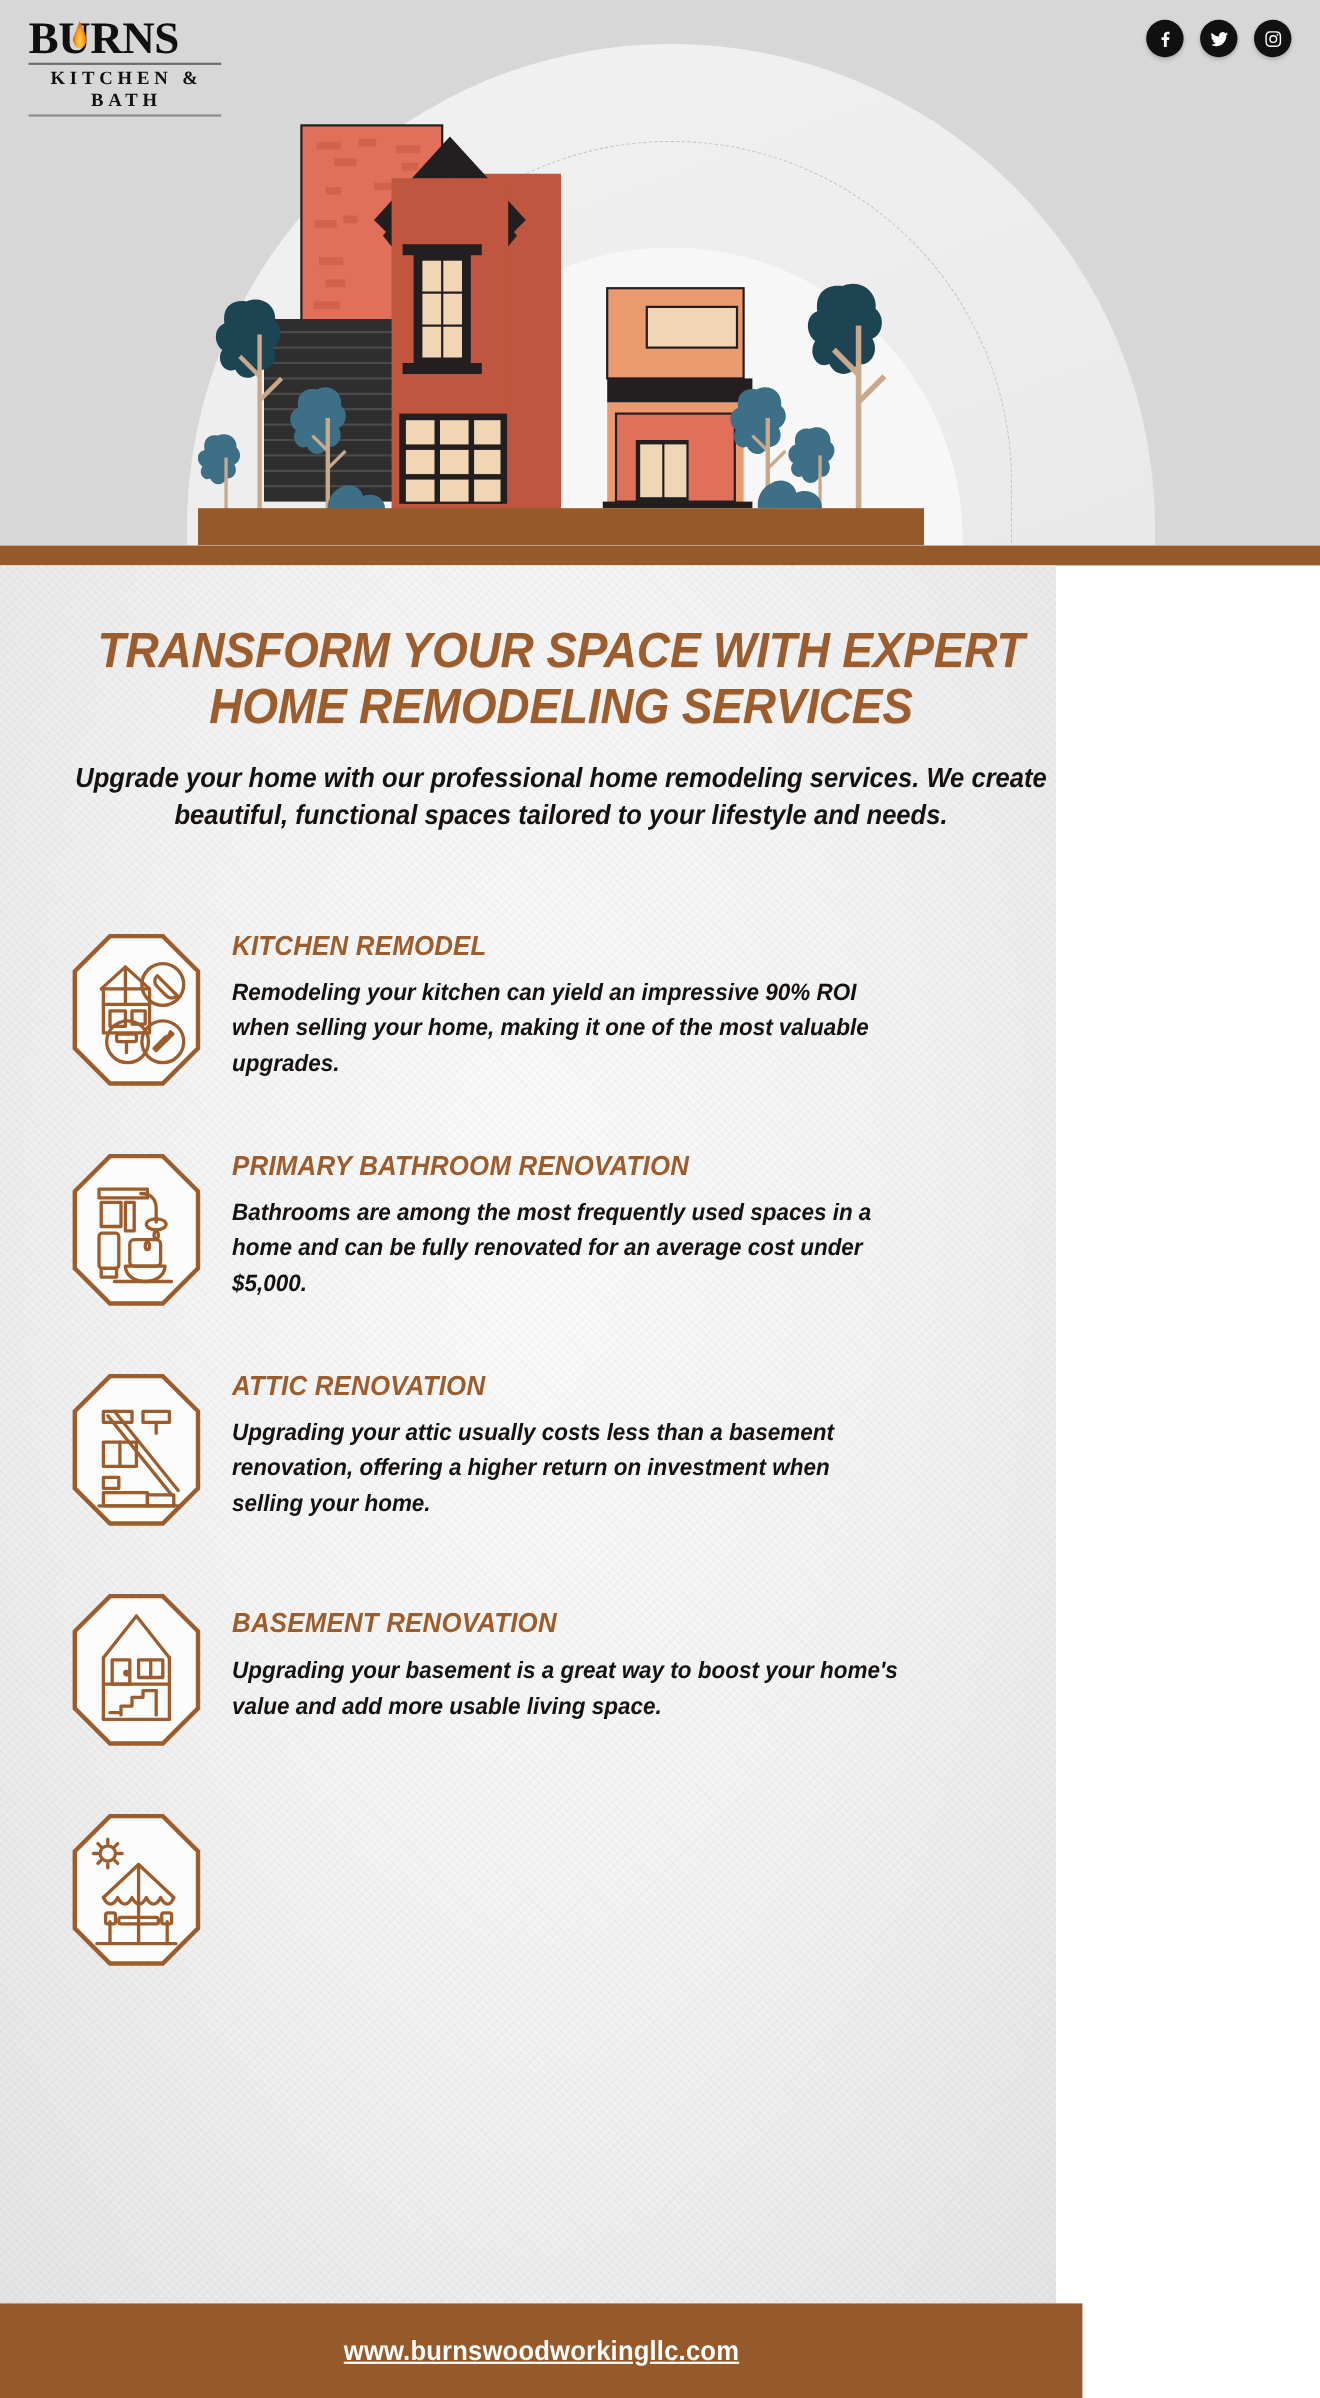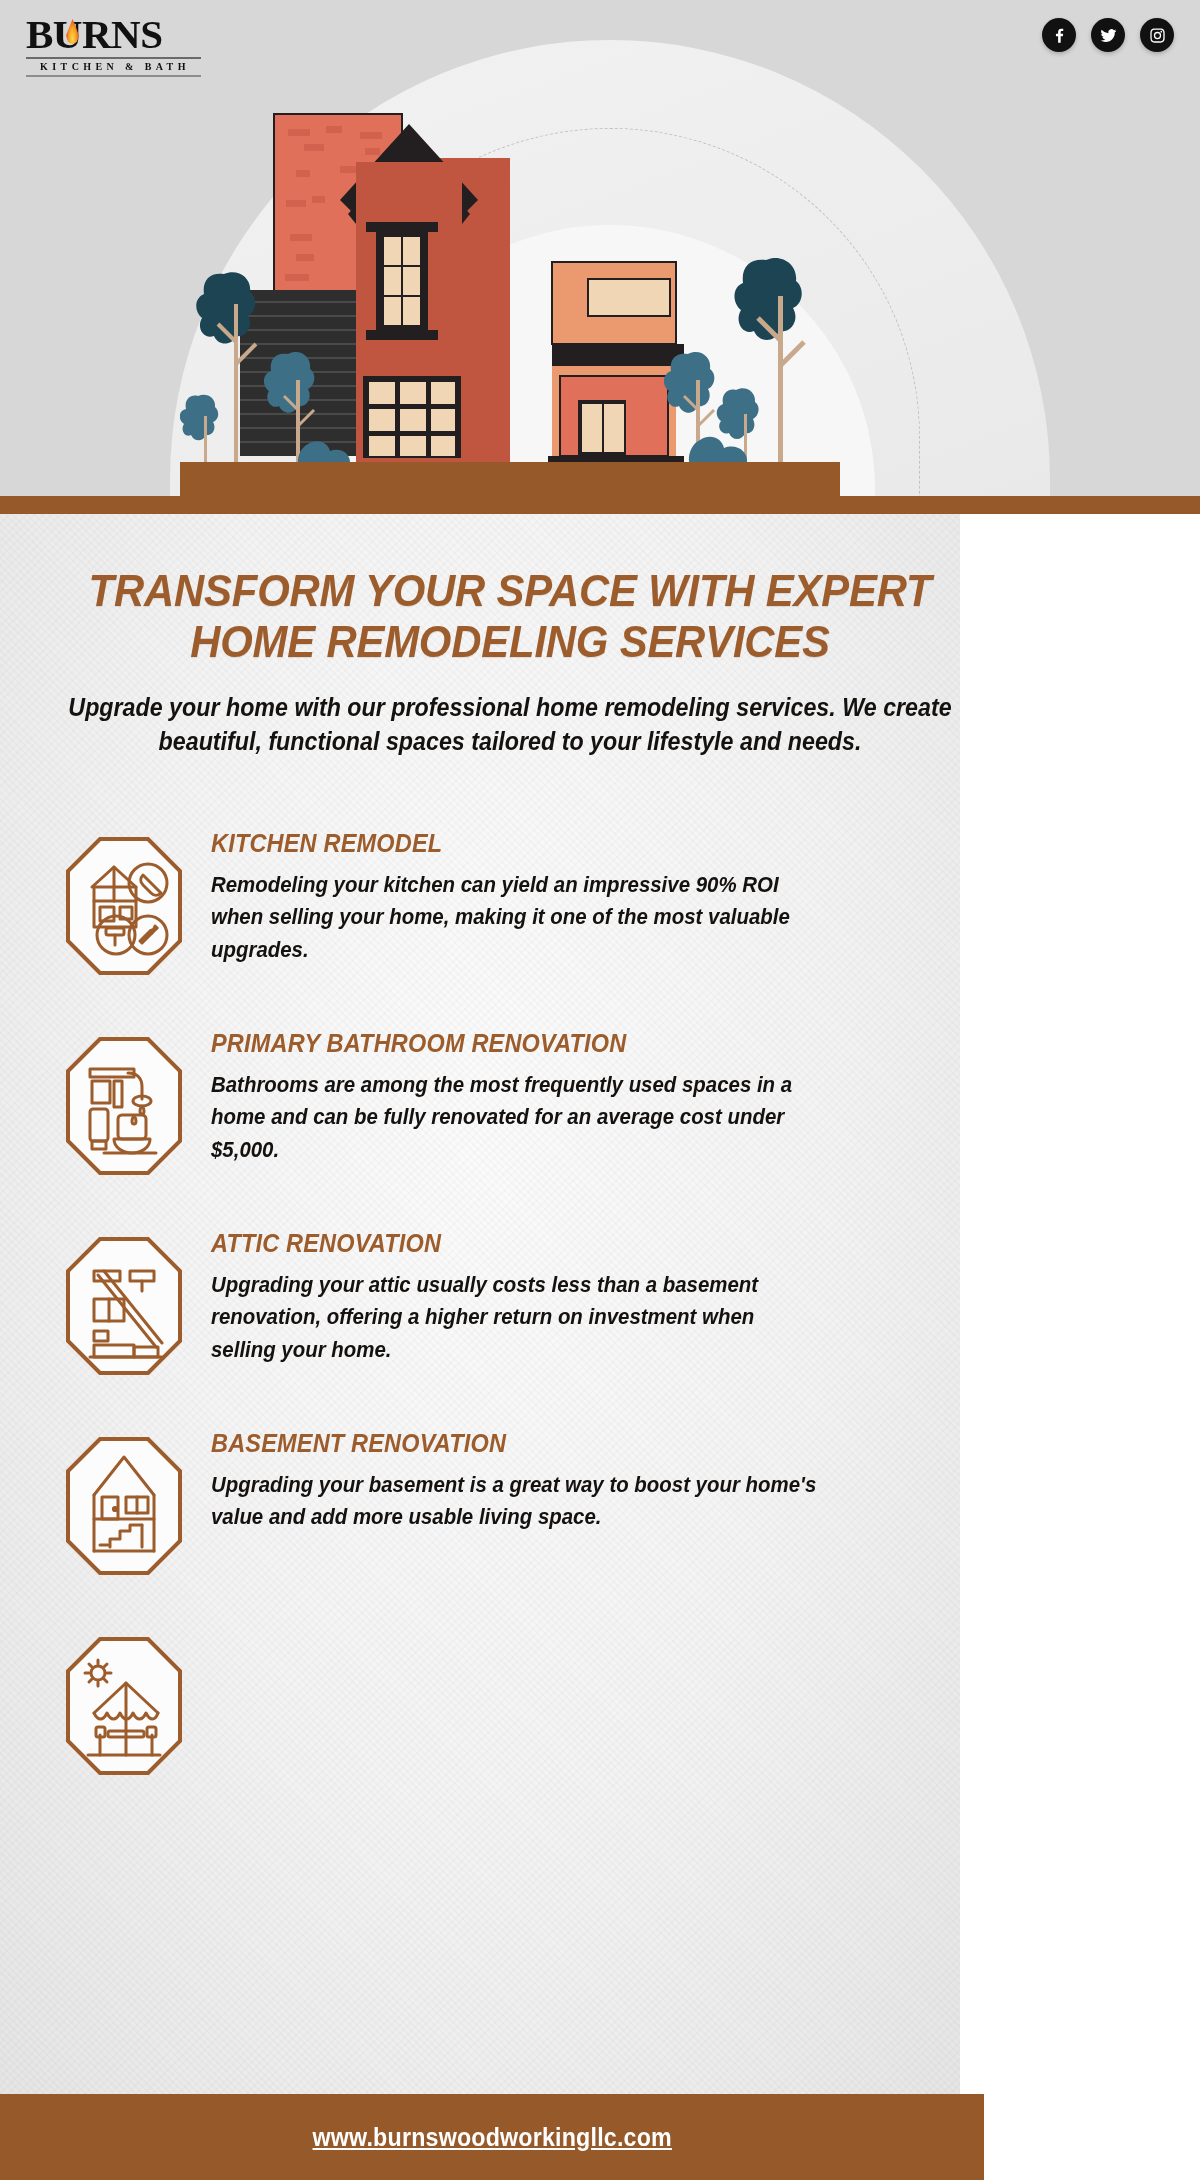--- a/index.html
+++ b/index.html
@@ -44,21 +44,21 @@
   }
   .logo-flame {
     position:absolute; left:40px; top:5px; width:13px; height:25px;
     background:radial-gradient(ellipse at 50% 78%, #ffd24d 0%, #f5a623 38%, #e23b15 78%, #c0270c 100%);
     border-radius:50% 50% 50% 50% / 62% 62% 38% 38%;
     clip-path:polygon(50% 0%, 78% 34%, 100% 68%, 82% 100%, 18% 100%, 0% 66%, 26% 32%);
   }
   .logo-rule-top { height:2px; background:#6a6a6a; margin:3px 0 2px 0; }
   .logo-sub {
     font-family:"Liberation Serif", serif;
-    font-weight:bold; font-size:10px; letter-spacing:4.4px; color:#111;
+    font-weight:bold; font-size:17px; letter-spacing:4.4px; color:#111;
     text-align:center; padding-left:3px;
   }
   .logo-rule-bot { height:2px; background:#8d8d8d; margin-top:3px; }
 
   .socials { position:absolute; right:26px; top:18px; display:flex; gap:15px; }
   .soc {
     width:34px; height:34px; border-radius:50%; background:#111;
     display:flex; align-items:center; justify-content:center;
     box-shadow:0 2px 4px rgba(0,0,0,.22);
   }
@@ -91,21 +91,21 @@
     text-shadow:0 1px 1px rgba(0,0,0,.10);
   }
   .subhead {
     margin:22px auto 0; width:1020px; text-align:center;
     font-weight:bold; font-size:25px; line-height:1.38; color:#14110f;
     transform:scaleX(.93); transform-origin:50% 50%;
   }
 
   .services { margin:70px 0 0 0; }
   .service {
-    display:flex; align-items:flex-start; gap:0;
+    display:flex; align-items:center; gap:0;
     padding:0 40px 0 46px; margin-bottom:28px; min-height:172px;
   }
   .svc-icon-wrap { flex:0 0 155px; display:flex; justify-content:center; padding-top:6px; }
   .svc-icon { width:120px; height:142px; display:block; }
   .svc-text { flex:1 1 auto; padding-left:10px; }
   .svc-title {
     font-weight:bold; font-size:25px; letter-spacing:.2px; color:#9c5c2b;
     transform:scaleX(.94); transform-origin:0 50%;
     margin-bottom:11px;
   }

